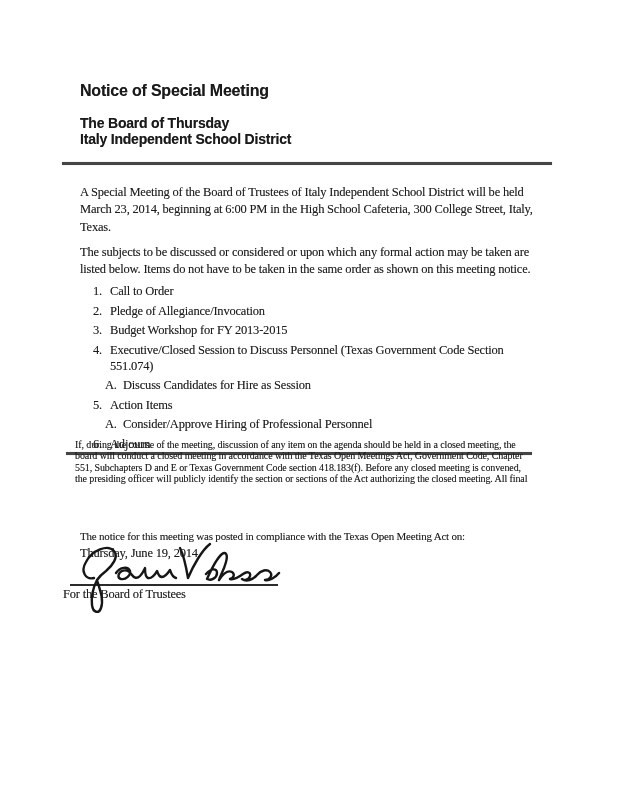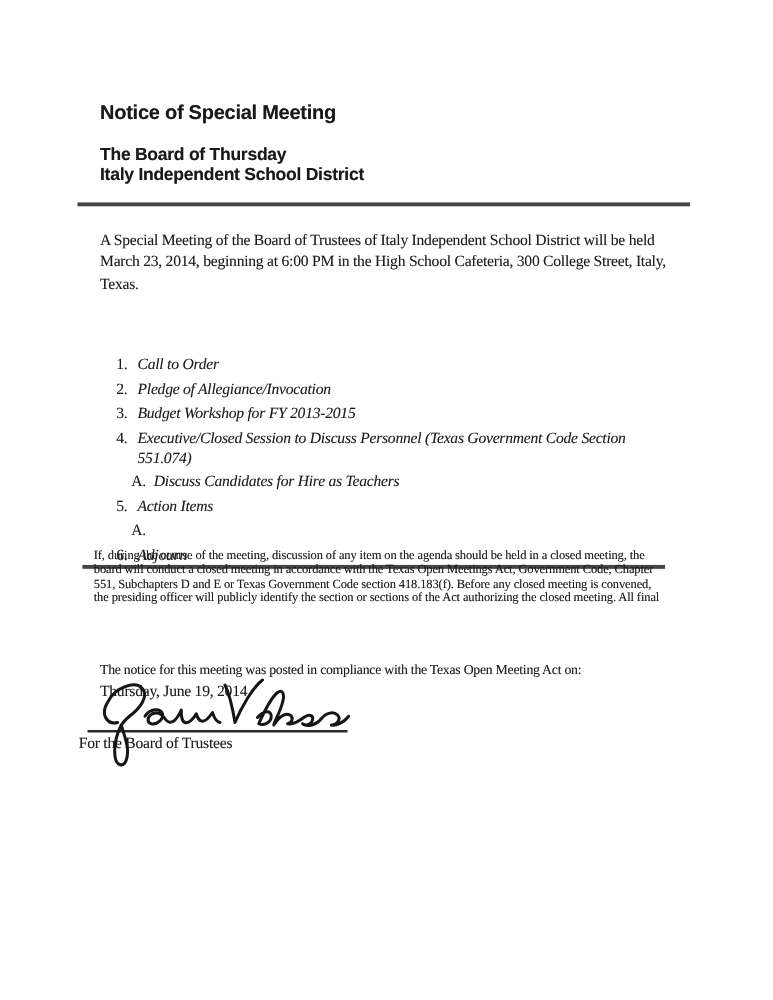--- a/index.html
+++ b/index.html
@@ -31,21 +31,21 @@
   }
   .par-1 { left:80px; top:184px; width:470px; }
   .par-2 { left:80px; top:244px; width:480px; }
   
   .agenda { left:93px; top:283px; width:460px; font-size:12.5px;
     letter-spacing:-0.2px; text-shadow:0 0 0.4px rgba(0,0,0,0.35); }
   .agenda-item { display:flex; line-height:16px; margin-bottom:3.5px; }
   .agenda-subitem { display:flex; line-height:16px; margin-bottom:3.5px; margin-left:12px; }
   .agenda-num { flex:none; width:17px; }
   .agenda-sub-letter { flex:none; width:18px; }
-  .agenda-txt { white-space:pre-line; max-width:430px;font-style:italic; }
+  .agenda-txt { white-space:pre-line; max-width:430px; }
   
   .legal {
     left:75px; top:439px; width:482px; font-size:10px; line-height:11.3px;
     letter-spacing:-0.1px; color:#202020; text-shadow:0 0 0.3px rgba(0,0,0,0.4);
   }
   .legal-lines { white-space:pre-line; }
   .legal-last { white-space:normal; }
   .italic { font-style:italic; }
   
   .posting-line { left:80px; top:530px; width:500px; font-size:11px;
@@ -69,20 +69,22 @@
 
   <div class="abs org-block">The Board of Thursday
 Italy Independent School District</div>
 
   <div class="abs rule rule-top"></div>
 
   <div class="abs body-par par-1">A Special Meeting of the Board of Trustees of Italy Independent School District will be held
 March 23, 2014, beginning at 6:00 PM in the High School Cafeteria, 300 College Street, Italy,
 Texas.</div>
 
+  <div class="abs body-par par-2">The subjects to be discussed or considered or upon which any formal action may be taken are
+listed below. Items do not have to be taken in the same order as shown on this meeting notice.</div>
 
   <div class="abs agenda">
       <div class="agenda-item">
         <span class="agenda-num">1.</span>
         <span class="agenda-txt">Call to Order</span>
       </div>
       <div class="agenda-item">
         <span class="agenda-num">2.</span>
         <span class="agenda-txt">Pledge of Allegiance/Invocation</span>
       </div>
@@ -90,28 +92,29 @@
         <span class="agenda-num">3.</span>
         <span class="agenda-txt">Budget Workshop for FY 2013-2015</span>
       </div>
       <div class="agenda-item">
         <span class="agenda-num">4.</span>
         <span class="agenda-txt">Executive/Closed Session to Discuss Personnel (Texas Government Code Section
 551.074)</span>
       </div>
       <div class="agenda-subitem">
         <span class="agenda-sub-letter">A.</span>
-        <span class="agenda-txt">Discuss Candidates for Hire as Teachers</span>
+        <span class="agenda-txt">Discuss Candidates for Hire as Session</span>
       </div>
       <div class="agenda-item">
         <span class="agenda-num">5.</span>
         <span class="agenda-txt">Action Items</span>
       </div>
       <div class="agenda-subitem">
         <span class="agenda-sub-letter">A.</span>
+        <span class="agenda-txt">Consider/Approve Hiring of Professional Personnel</span>
       </div>
       <div class="agenda-item">
         <span class="agenda-num">6.</span>
         <span class="agenda-txt">Adjourn</span>
       </div>
     </div>
 
   <div class="abs rule rule-legal"></div>
 
   <div class="abs legal">

